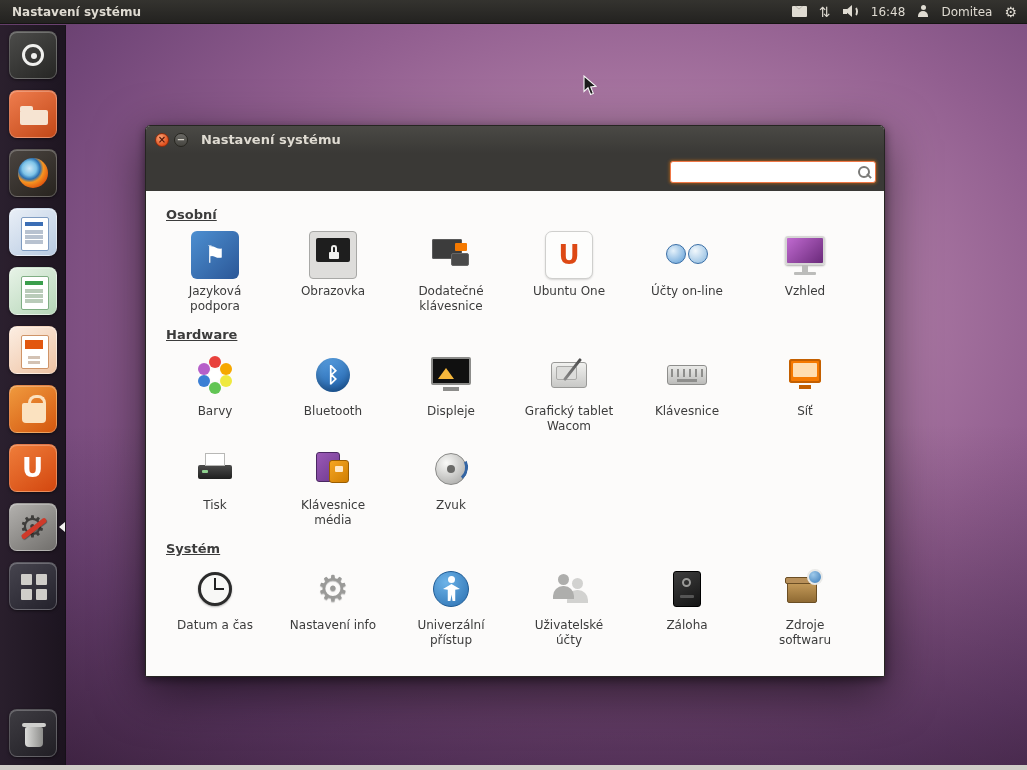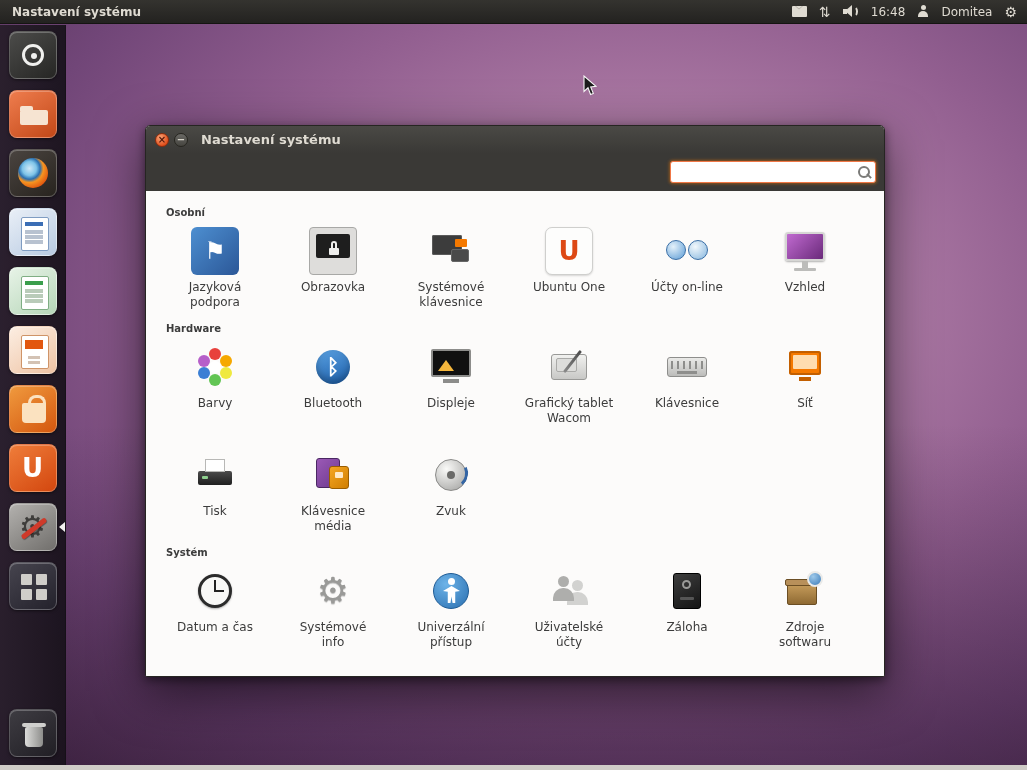--- a/index.html
+++ b/index.html
@@ -123,22 +123,22 @@
   .toolbar { height:38px; background:#3a3936; display:flex; justify-content:flex-end; align-items:center; padding:0 8px; }
   .searchbox { position:relative; width:206px; height:22px; }
   .searchbox input { width:100%; height:100%; border:1px solid #f07746; border-radius:3px; background:#fff;
     font-family:"DejaVu Sans",sans-serif; font-size:12px; padding:0 22px 0 6px; outline:none;
     box-shadow:0 0 3px 1px rgba(245,121,0,.45); }
   .mag { position:absolute; right:5px; top:4px; width:14px; height:14px; }
   .mag::before { content:""; position:absolute; left:1px; top:1px; width:8px; height:8px; border:2px solid #7a7a78; border-radius:50%; }
   .mag::after { content:""; position:absolute; right:1px; bottom:0; width:2px; height:6px; background:#7a7a78; transform:rotate(-45deg); }
 
   .content { height:calc(100% - 65px); padding:8px 10px 0; overflow:hidden; background:#fcfbfa; }
-  .sec-title { font-size:10px; font-weight:bold; color:#3c3c3c; margin:8px 0 5px 10px; }
-  .grid { display:grid; grid-template-columns:repeat(6,118px); row-gap:16px; }
+  .sec-title { font-size:13px; font-weight:bold; color:#3c3c3c; margin:8px 0 5px 10px;text-decoration:underline; }
+  .grid { display:grid; grid-template-columns:repeat(6,118px); row-gap:2px; }
   .sitem { display:flex; flex-direction:column; align-items:center; padding:4px 2px; border-radius:4px; min-height:92px; }
   .slabel { font-size:12px; color:#3c3c3c; text-align:center; margin-top:5px; line-height:1.22; max-width:90px; }
 
   
   .icon { width:48px; height:48px; position:relative; flex:0 0 48px; }
   .icon .s1, .icon .s2, .icon .s3 { position:absolute; display:none; }
 
   .ic-language-support { background:linear-gradient(135deg,#4d8fd1,#2b5797); border-radius:6px; }
   .ic-language-support::before { content:"\2691"; position:absolute; inset:0; color:#fff; font-size:24px; line-height:48px; text-align:center; }
 
@@ -338,21 +338,21 @@
                 <span class="s3"></span>
               </div>
               <div class="slabel">Obrazovka</div>
             </div>
             <div class="sitem">
               <div class="icon ic-keyboard-layout">
                 <span class="s1"></span>
                 <span class="s2"></span>
                 <span class="s3"></span>
               </div>
-              <div class="slabel">Systémové klávesnice</div>
+              <div class="slabel">Dodatečné klávesnice</div>
             </div>
             <div class="sitem">
               <div class="icon ic-ubuntu-one"></div>
               <div class="slabel">Ubuntu One</div>
             </div>
             <div class="sitem">
               <div class="icon ic-online-accounts">
                 <span class="s1"></span>
                 <span class="s2"></span>
               </div>
@@ -447,21 +447,21 @@
             <div class="sitem">
               <div class="icon ic-datetime">
                 <span class="s1"></span>
                 <span class="s2"></span>
                 <span class="s3"></span>
               </div>
               <div class="slabel">Datum a čas</div>
             </div>
             <div class="sitem">
               <div class="icon ic-system-info"></div>
-              <div class="slabel">Systémové info</div>
+              <div class="slabel">Nastavení info</div>
             </div>
             <div class="sitem">
               <div class="icon ic-universal-access">
                 <span class="s1"></span>
                 <span class="s2"></span>
                 <span class="s3"></span>
               </div>
               <div class="slabel">Univerzální přístup</div>
             </div>
             <div class="sitem">

